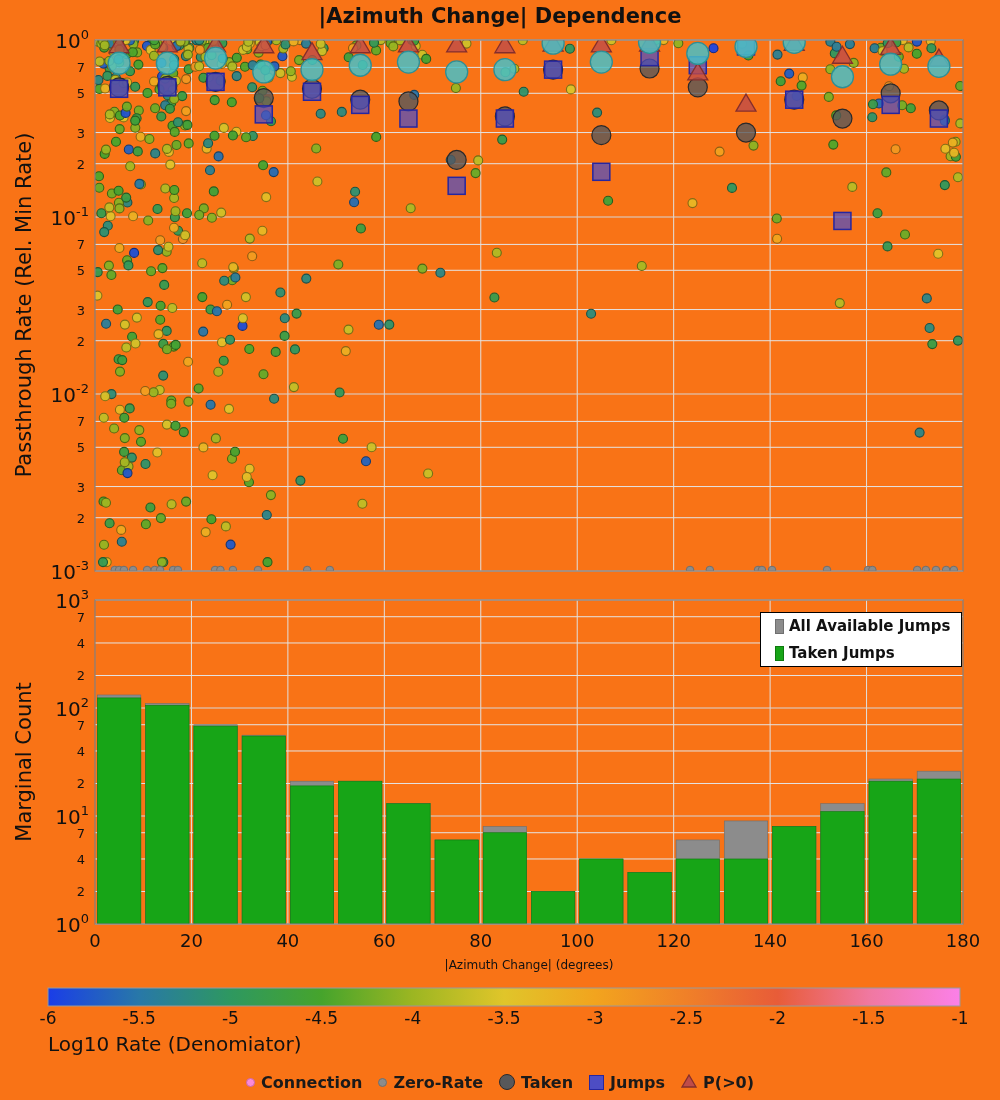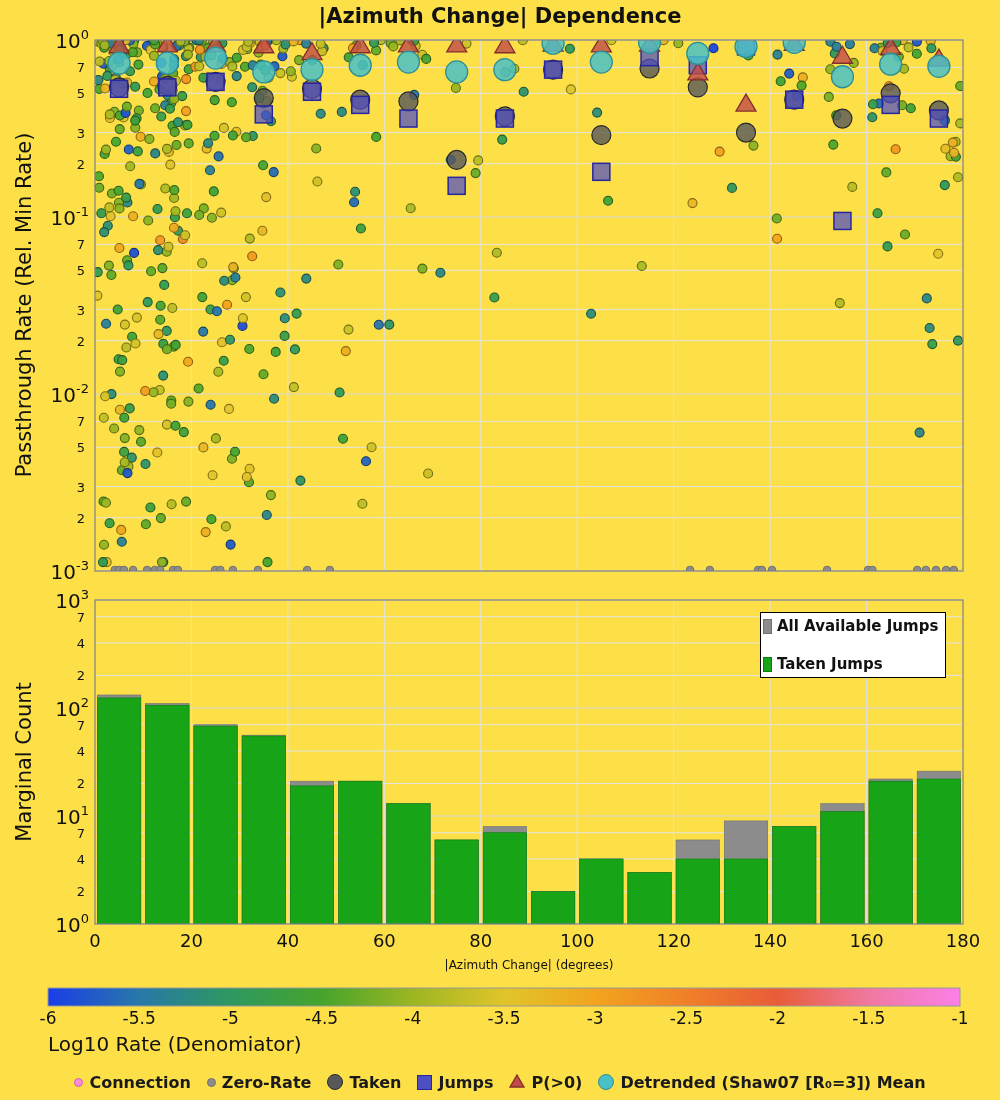--- a/index.html
+++ b/index.html
@@ -1,29 +1,29 @@
 <!DOCTYPE html>
 <html><head>
 <meta charset="utf-8">
 <style>
   html,body{margin:0;padding:0;background:#fff;}
-  .fig{position:relative;width:1000px;height:1100px;background:#fde047;
+  .fig{position:relative;width:1000px;height:1100px;background:#f97316;
        font-family:"DejaVu Sans","Liberation Sans",sans-serif;overflow:hidden;}
   .title{position:absolute;top:4px;left:0;width:1000px;text-align:center;
          font-size:21px;font-weight:bold;color:#111;}
   .ylab{position:absolute;white-space:nowrap;font-size:21px;color:#111;
         transform:translate(-50%,-50%) rotate(-90deg);}
   .xlab{position:absolute;top:958px;left:95px;width:868px;text-align:center;
         font-size:12px;color:#111;}
   .cblab{position:absolute;top:1032px;left:48px;width:912px;text-align:left;
          font-size:20px;color:#111;}
   svg text{fill:#111;}
-  .hist-legend{position:absolute;left:760px;top:612px;width:186px;
+  .hist-legend{position:absolute;left:760px;top:612px;width:202px;
       background:#fff;border:1.5px solid #000;box-sizing:border-box;
-      padding:4px 2px;display:flex;flex-direction:column;gap:20px;}
+      padding:4px 14px;display:flex;flex-direction:column;gap:9px;}
   .hist-legend .item{display:flex;align-items:center;gap:5px;
       font-size:15px;font-weight:bold;color:#111;white-space:nowrap;}
   .hist-legend .swatch{width:7px;height:13px;display:inline-block;flex:0 0 auto;}
   .footer-legend{position:absolute;top:1066px;left:0;width:1000px;height:32px;
       display:flex;justify-content:center;align-items:center;gap:16px;font-weight:bold;}
   .footer-legend .item{display:flex;align-items:center;gap:6px;font-size:16px;
       color:#1a1a1a;white-space:nowrap;}
   .mk{display:inline-block;flex:0 0 auto;}
   .mk.dot{width:7px;height:7px;border-radius:50%;}
   .mk.circle{width:14px;height:14px;border-radius:50%;}
@@ -845,18 +845,14 @@
       <span>Jumps</span>
     </div>
     <div class="item">
       <span class="mk">
         <svg width="16" height="14" viewBox="0 0 16 14">
             <path d="M8 1 L15 13 L1 13 Z" fill="#bf4c49" stroke="#842e2c" stroke-width="1.3"></path>
           </svg>
       </span>
       <span>P(&gt;0)</span>
     </div>
-    <div class="item">
-      <span class="mk circle" style="background:#49bfc7;border:1px solid #2e8e95;"></span>
-      <span>Detrended (Shaw07 [R₀=3]) Mean</span>
-    </div>
   </div>
 </div>
 
 </body></html>

